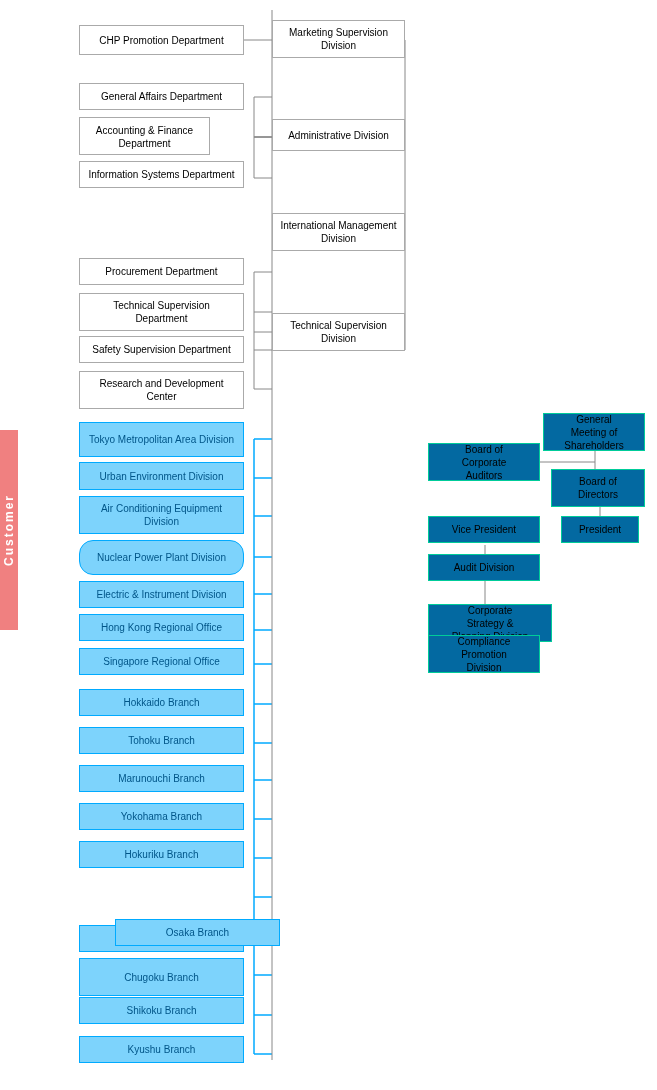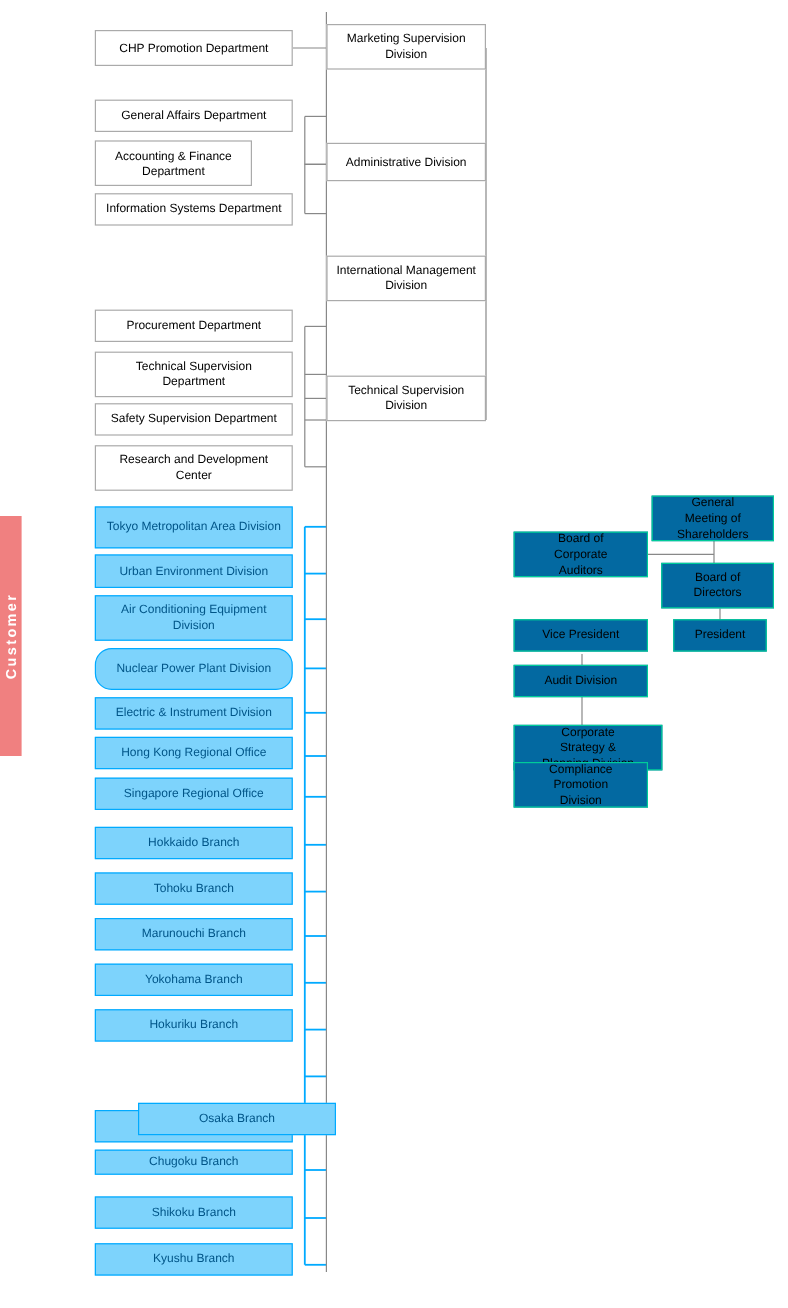--- a/index.html
+++ b/index.html
@@ -242,21 +242,21 @@
   </div>
 
   <div class="node box-blue" style="left:79px; top:880px; width:165px; height:27px; display:flex; align-items:center; justify-content:center;margin-top:45px;">
     <span>Nagoya Branch</span>
   </div>
 
   <div class="node box-blue" style="left:79px; top:919px; width:165px; height:27px; display:flex; align-items:center; justify-content:center;margin-left:36px;">
     <span>Osaka Branch</span>
   </div>
 
-  <div class="node box-blue" style="left:79px; top:958px; width:165px; height:21px; display:flex; align-items:center; justify-content:center;">
+  <div class="node box-blue" style="left:79px; top:958px; width:165px; height:38px; display:flex; align-items:center; justify-content:center;">
     <span>Chugoku Branch</span>
   </div>
 
   <div class="node box-blue" style="left:79px; top:997px; width:165px; height:27px; display:flex; align-items:center; justify-content:center;">
     <span>Shikoku Branch</span>
   </div>
 
   <div class="node box-blue" style="left:79px; top:1036px; width:165px; height:27px; display:flex; align-items:center; justify-content:center;">
     <span>Kyushu Branch</span>
   </div>

